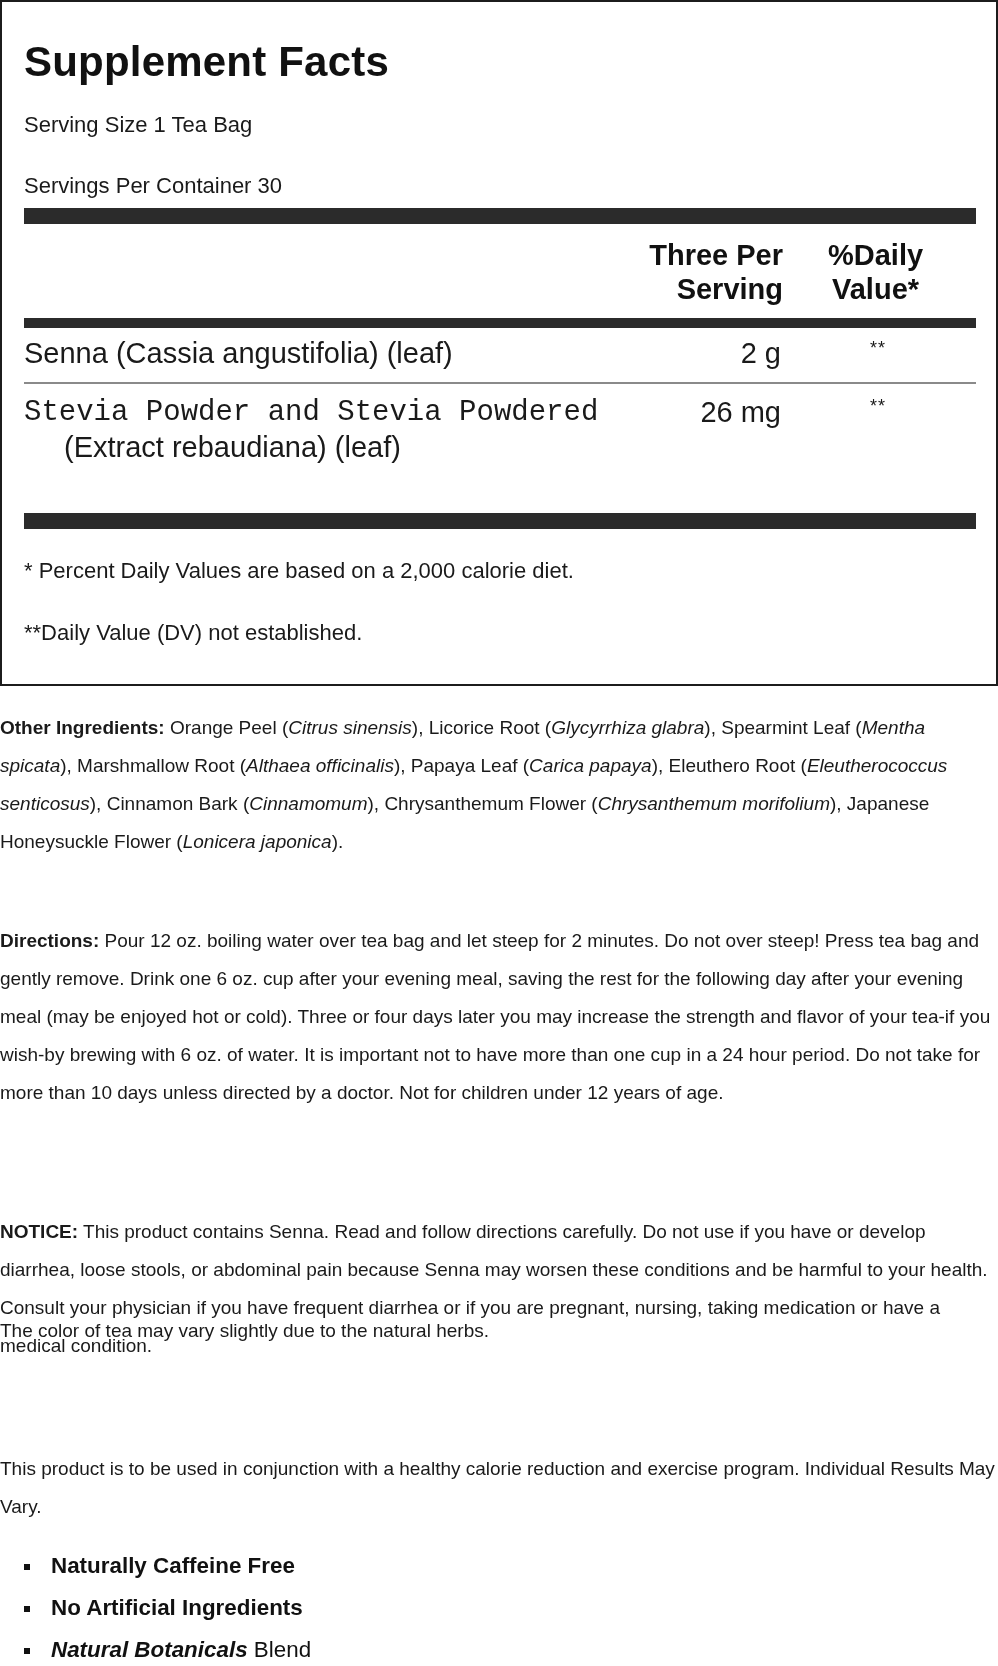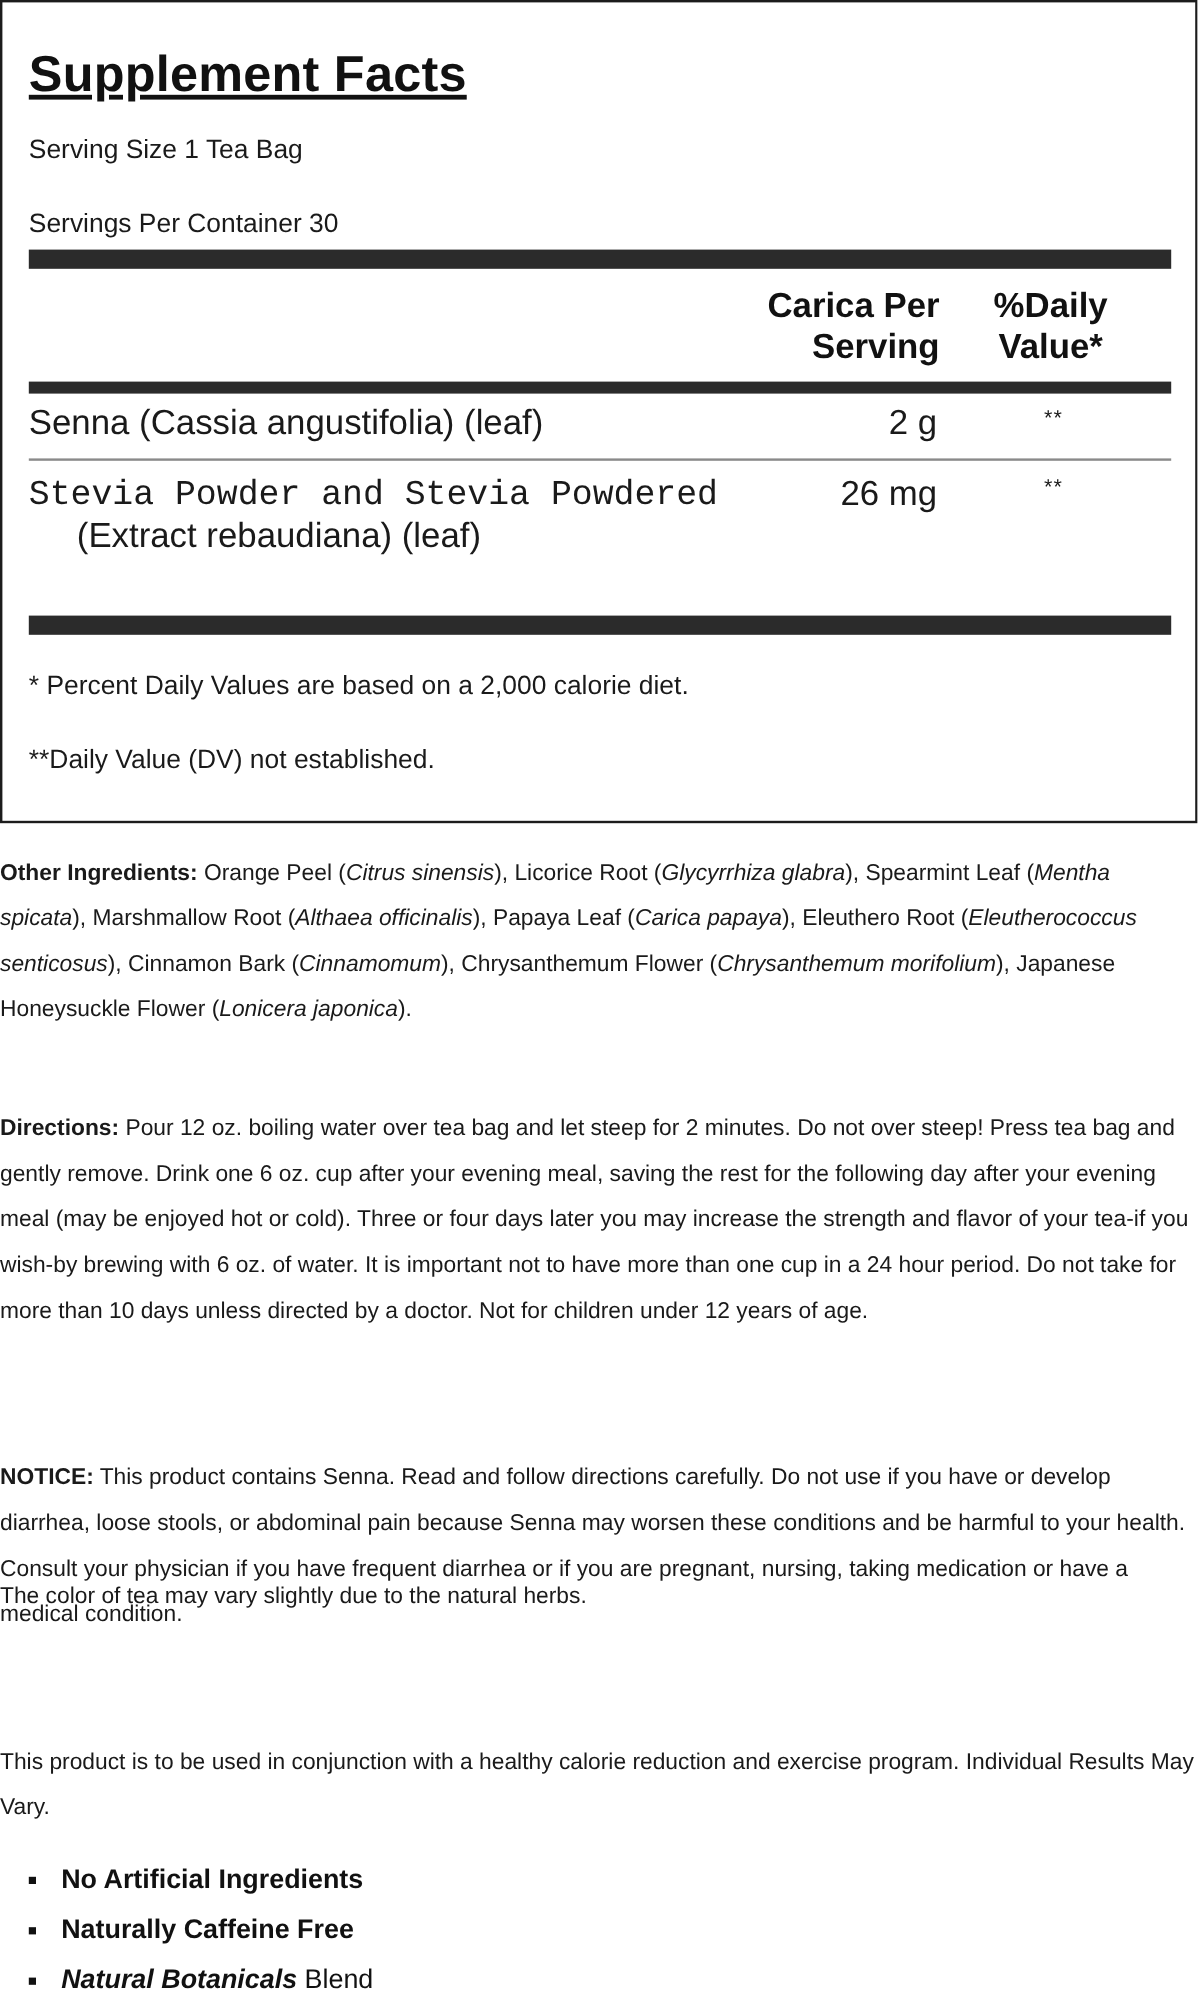--- a/index.html
+++ b/index.html
@@ -8,21 +8,20 @@
       font-family: "Liberation Sans", sans-serif; color: #1a1a1a;
     }
     .facts-box {
       position: absolute; left: 0; top: 0; width: 994px; height: 682px;
       border: 2px solid #1c1c1c;
     }
     .title {
       position: absolute; left: 22px; top: 36px; margin: 0;
       font-size: 42px; font-weight: bold; letter-spacing: 0.2px; color: #111;
       line-height: 48px;
-      text-decoration: underline;
     }
     .serving-line {
       position: absolute; left: 22px; font-size: 22px; line-height: 26px; color: #1a1a1a;
     }
     .bar-thick { position: absolute; left: 22px; width: 952px; background: #2b2b2b; }
     .rule-thin { position: absolute; left: 22px; width: 952px; height: 2px; background: #8a8a8a; }
     .col-head {
       position: absolute; font-size: 29px; font-weight: bold; line-height: 34px; color: #111;
     }
     .ing-name { position: absolute; left: 22px; font-size: 29px; line-height: 35px; color: #1a1a1a; }
@@ -48,21 +47,21 @@
 <body>
 
 <div class="facts-box">
   <h1 class="title">Supplement Facts</h1>
   <div class="serving-line" style="top:110px;">Serving Size 1 Tea Bag</div>
   <div class="serving-line" style="top:143px;margin-top:28px;">Servings Per Container 30</div>
 
   <div class="bar-thick" style="top:206px; height:16px;"></div>
 
   <div class="col-head" style="top:236px; right:213px; text-align:right;">
-    <div>Carica Per</div>
+    <div>Three Per</div>
     <div>Serving</div>
   </div>
   <div class="col-head" style="top:236px; left:826px;">
     <div>%Daily</div>
     <div style="padding-left:4px;">Value*</div>
   </div>
 
   <div class="bar-thick" style="top:316px; height:10px;"></div>
 
   <div class="ing-name" style="top:334px;">Senna (Cassia angustifolia) (leaf)</div>
@@ -105,16 +104,16 @@
 <p class="para" style="top:1213px;">
   <b>NOTICE:</b>
   <span>This product contains Senna. Read and follow directions carefully. Do not use if you have or develop diarrhea, loose stools, or abdominal pain because Senna may worsen these conditions and be harmful to your health. Consult your physician if you have frequent diarrhea or if you are pregnant, nursing, taking medication or have a medical condition.</span>
 </p>
 
 <p class="para" style="top:1312px;">The color of tea may vary slightly due to the natural herbs.</p>
 
 <p class="para" style="top:1450px;">This product is to be used in conjunction with a healthy calorie reduction and exercise program. Individual Results May Vary.</p>
 
 <ul class="bullets">
+  <li><span>Naturally Caffeine Free</span></li>
   <li><span>No Artificial Ingredients</span></li>
-  <li><span>Naturally Caffeine Free</span></li>
   <li><i>Natural Botanicals</i><span class="normal"> Blend</span></li>
 </ul>
 
 </body></html>

